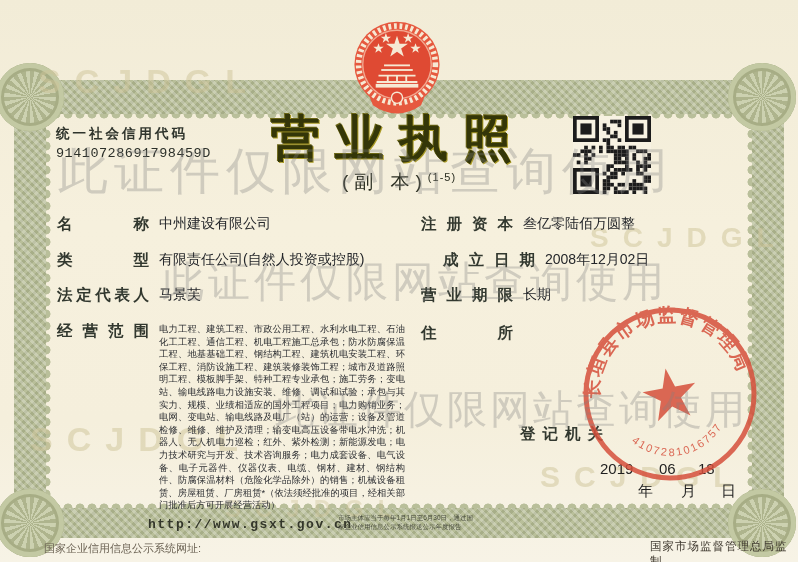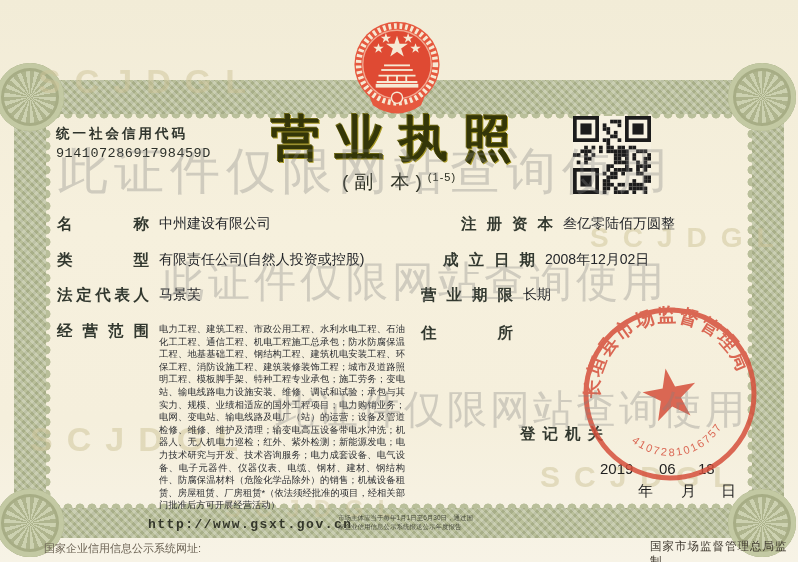--- a/index.html
+++ b/index.html
@@ -244,21 +244,21 @@
   </div>
   <div class="row" style="left:57px;top:285px;width:340px;">
     <span class="lbl">法定代表人</span>
     <span class="val">马景芙</span>
   </div>
   <div class="row" style="left:57px;top:321px;width:350px;">
     <span class="lbl">经营范围</span>
     <p class="scope">电力工程、建筑工程、市政公用工程、水利水电工程、石油化工工程、通信工程、机电工程施工总承包；防水防腐保温工程、地基基础工程、钢结构工程、建筑机电安装工程、环保工程、消防设施工程、建筑装修装饰工程；城市及道路照明工程、模板脚手架、特种工程专业承包；施工劳务；变电站、输电线路电力设施安装、维修、调试和试验；承包与其实力、规模、业绩相适应的国外工程项目；电力购销业务；电网、变电站、输电线路及电厂（站）的运营；设备及管道检修、维修、维护及清理；输变电高压设备带电水冲洗；机器人、无人机电力巡检；红外、紫外检测；新能源发电；电力技术研究与开发、技术咨询服务；电力成套设备、电气设备、电子元器件、仪器仪表、电缆、钢材、建材、钢结构件、防腐保温材料（危险化学品除外）的销售；机械设备租赁、房屋租赁、厂房租赁*（依法须经批准的项目，经相关部门批准后方可开展经营活动）</p>
   </div>
 
-  <div class="row" style="left:421px;top:214px;width:330px;margin-left:40px;">
+  <div class="row" style="left:421px;top:214px;width:330px;">
     <span class="lbl">注册资本</span>
     <span class="val">叁亿零陆佰万圆整</span>
   </div>
   <div class="row" style="left:421px;top:250px;width:330px;margin-left:22px;">
     <span class="lbl">成立日期</span>
     <span class="val">2008年12月02日</span>
   </div>
   <div class="row" style="left:421px;top:285px;width:330px;">
     <span class="lbl">营业期限</span>
     <span class="val">长期</span>

